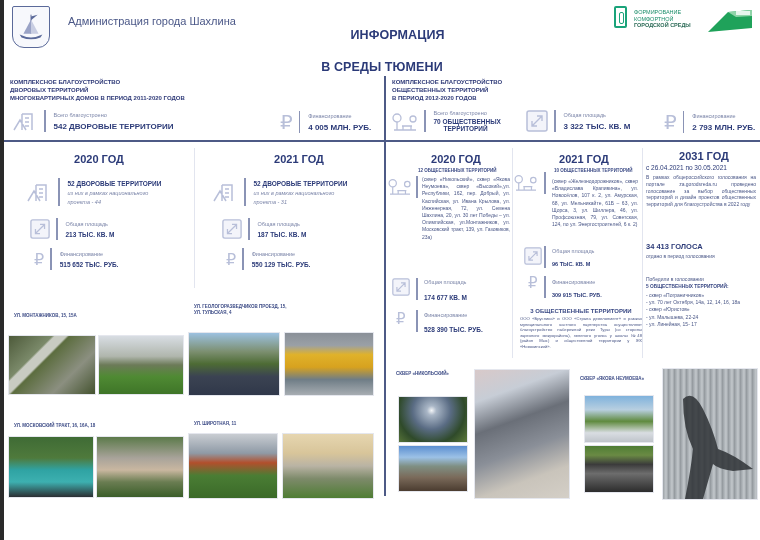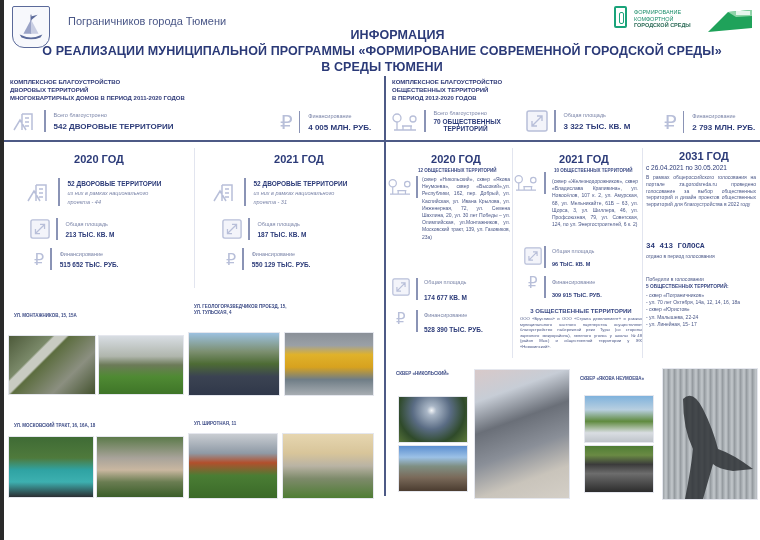--- a/index.html
+++ b/index.html
@@ -53,24 +53,23 @@
 
   <div class="crest">
     <svg viewBox="0 0 38 42">
       <line x1="19" y1="8" x2="19" y2="28" stroke="#5b6a9a" stroke-width="1"></line>
       <path d="M19 10 L26 8 L19 14 Z" fill="#5b6a9a"></path>
       <path d="M19 13 L11 28 L19 28 Z" fill="#9aa3c6"></path>
       <path d="M19 13 L27 28 L19 28 Z" fill="#c8cde2"></path>
       <path d="M7 29 Q19 35 31 29 L29 32 Q19 36 9 32 Z" fill="#5b6a9a"></path>
     </svg>
   </div>
-  <div class="admin-title">Пограничников города Тюмени</div>
+  <div class="admin-title">Администрация города Шахлина</div>
 
   <div class="main-title t1">ИНФОРМАЦИЯ</div>
-  <div class="main-title t2">О  РЕАЛИЗАЦИИ МУНИЦИПАЛЬНОЙ ПРОГРАММЫ «ФОРМИРОВАНИЕ СОВРЕМЕННОЙ ГОРОДСКОЙ СРЕДЫ»</div>
   <div class="main-title t3">В СРЕДЫ ТЮМЕНИ</div>
 
   <div class="logo-fks">
     <div class="mark"></div>
     <div class="txt">
       <div>ФОРМИРОВАНИЕ</div>
       <div>КОМФОРТНОЙ</div>
       <b>ГОРОДСКОЙ СРЕДЫ</b>
     </div>
   </div>
@@ -275,21 +274,21 @@
   <div class="stat-value" style="position:absolute; left:548px; top:288px; font-size:5.5px;">309 915 ТЫС. РУБ.</div>
 
   <div class="small-cap" style="left:516px; top:308px; width:122px; text-align:center; font-size:6px;">3 ОБЩЕСТВЕННЫЕ ТЕРРИТОРИИ</div>
   <div class="tiny" style="left:516px; top:316px; width:122px; font-size:4.2px; line-height:5.5px;">ООО «Брусника» и ООО «Страна девелопмент» в рамках муниципального частного партнерства осуществляют благоустройство набережной реки Туры (со стороны заречного микрорайона), зеленого уголка у школы №48 (район Мыс) и общественной территории у ЖК «Новокинский».</div>
 
   <div class="vdiv-thin" style="left:638px; top:148px; height:210px;"></div>
 
   <div class="year" style="left:650px; top:150px; width:100px;">2031 ГОД</div>
   <div class="stat-value" style="position:absolute; left:642px; top:160px; font-size:6.5px; font-weight:normal; color:#2b3a78;">с 26.04.2021 по 30.05.2021</div>
   <div class="tiny" style="left:642px; top:174px; width:110px; line-height:6.8px;">В рамках общероссийского голосования на портале za.gorodsreda.ru проведено голосование за выбор общественных территорий и дизайн проектов общественных территорий для благоустройства в 2022 году</div>
-  <div class="stat-value" style="position:absolute; left:642px; top:238px; font-size:7.5px;font-family:Liberation Mono, monospace;">34 413 ГОЛОСА</div>
+  <div class="stat-value" style="position:absolute; left:642px; top:238px; font-size:7.5px;">34 413 ГОЛОСА</div>
   <div class="tiny" style="left:642px; top:253px; width:70px;">отдано в период голосования</div>
   <div class="tiny" style="left:642px; top:276px; width:110px;">Победили в голосовании</div>
   <div class="small-cap" style="left:642px; top:284px; font-size:4.8px;">5 ОБЩЕСТВЕННЫХ ТЕРРИТОРИЙ:</div>
   <div style="position:absolute; left:642px; top:292px; width:112px;">
     <div class="tiny" style="position:static;">-  сквер «Пограничников»</div>
     <div class="tiny" style="position:static;">-  ул. 70 лет Октября, 14а, 12, 14, 16, 18а</div>
     <div class="tiny" style="position:static;">-  сквер «Юристов»</div>
     <div class="tiny" style="position:static;">-  ул. Малышева, 22-24</div>
     <div class="tiny" style="position:static;">-  ул. Линейная, 15- 17</div>
   </div>

